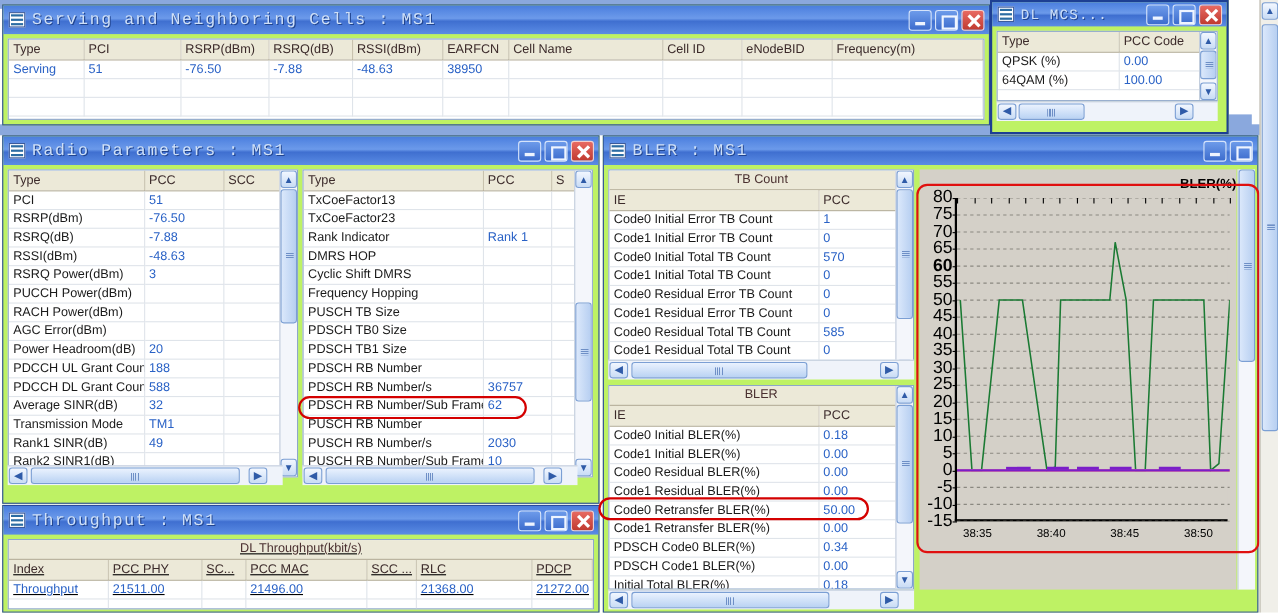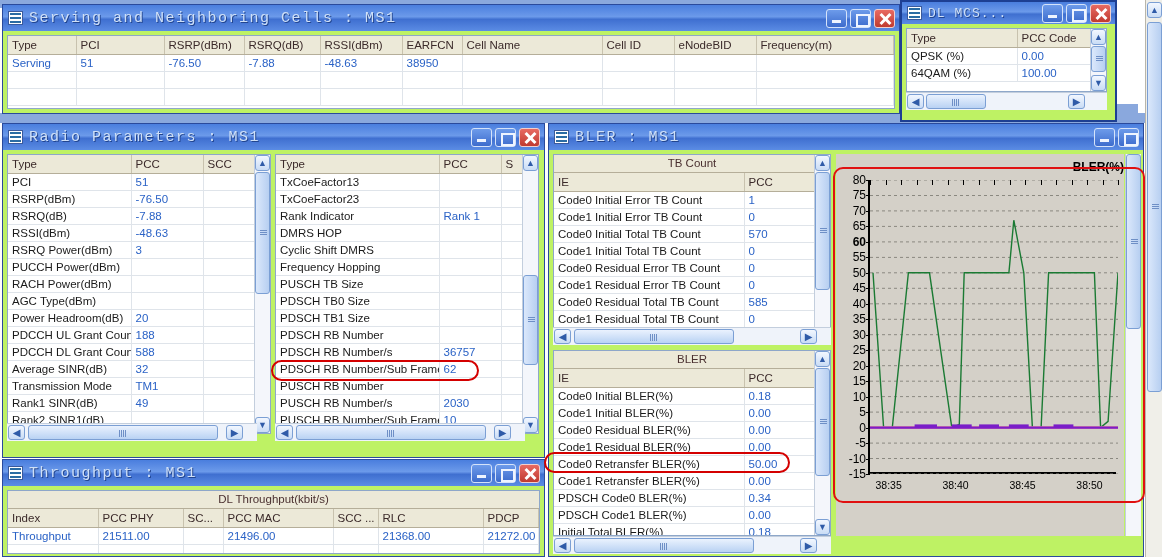--- a/index.html
+++ b/index.html
@@ -195,21 +195,21 @@
   .chart-title {
     position: absolute; left: 16px; right: 0; top: 6px;
     text-align: right; font-size: 12px; font-weight: bold; color: #000;
   }
   .plot {
     position: absolute;
     background: #d4d0c8;
     border-left: 2px solid #000;
     border-bottom: 2px solid #000;
   }
-  .ytick { position: absolute; right: 100%; margin-right: 4px; font-size: 12px;
+  .ytick { position: absolute; right: 100%; margin-right: 4px; font-size: 16px;
            color: #000; transform: translateY(-50%); white-space: nowrap; }
   .ymark { position: absolute; left: -4px; width: 4px; height: 1px; background: #000; }
   .xtick { position: absolute; top: 100%; margin-top: 7px; font-size: 10.5px;
            color: #000; transform: translateX(-50%); white-space: nowrap; }
   .xmark { position: absolute; top: 0; width: 1px; height: 5px; background: #000; }
 
   
   .page-sb {
     position: absolute; top: 0; right: 0; width: 17px; height: 557px;
     background: #f0efe9;
@@ -412,21 +412,21 @@
               <td class="lbl">PUCCH Power(dBm)</td>
               <td></td>
               <td></td>
             </tr>
             <tr>
               <td class="lbl">RACH Power(dBm)</td>
               <td></td>
               <td></td>
             </tr>
             <tr>
-              <td class="lbl">AGC Type(dBm)</td>
+              <td class="lbl">AGC Error(dBm)</td>
               <td></td>
               <td></td>
             </tr>
             <tr>
               <td class="lbl">Power Headroom(dB)</td>
               <td>20</td>
               <td></td>
             </tr>
             <tr>
               <td class="lbl">PDCCH UL Grant Count</td>
@@ -590,21 +590,21 @@
   <div class="win" style="left:2px;top:459px;width:543px;height:98px;">
     <div class="win-title">
       <span class="win-ico"></span>
       <span class="win-caption">Throughput : MS1</span>
       <span class="btns">
         <span class="wbtn min"></span>
         <span class="wbtn max"></span>
         <span class="wbtn close"></span>
       </span>
     </div>
-    <div class="gridbox" style="left:4px;top:30px;right:4px;bottom:2px;">
+    <div class="gridbox" style="left:4px;top:30px;right:4px;bottom:2px;text-decoration:underline;">
       <div class="grp-head">DL Throughput(kbit/s)</div>
       <table class="grid">
         <colgroup>
           <col style="width:90px">
             <col style="width:85px">
             <col style="width:40px">
           <col style="width:110px">
             <col style="width:45px">
             <col style="width:105px">
             <col>

